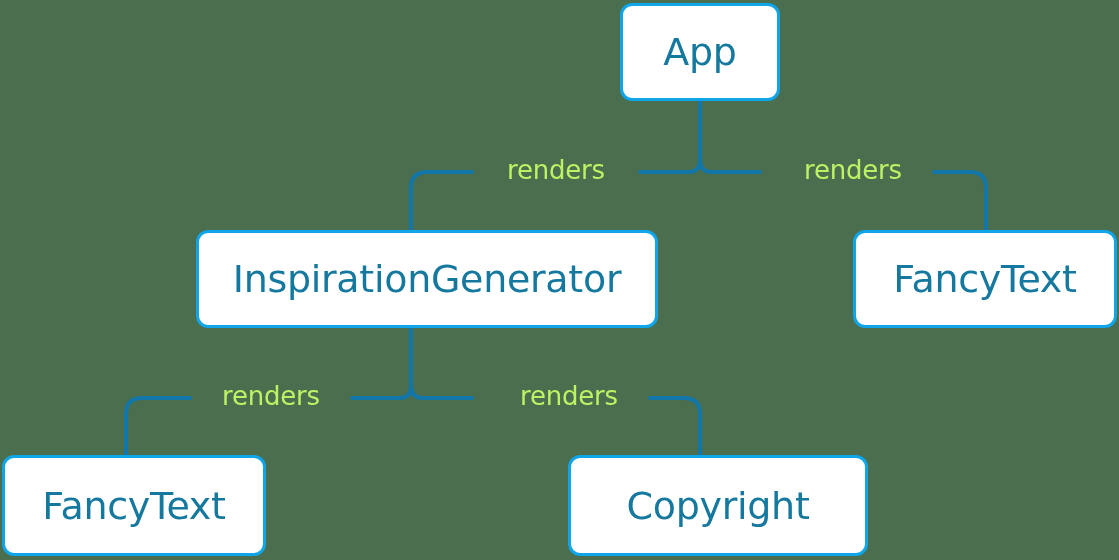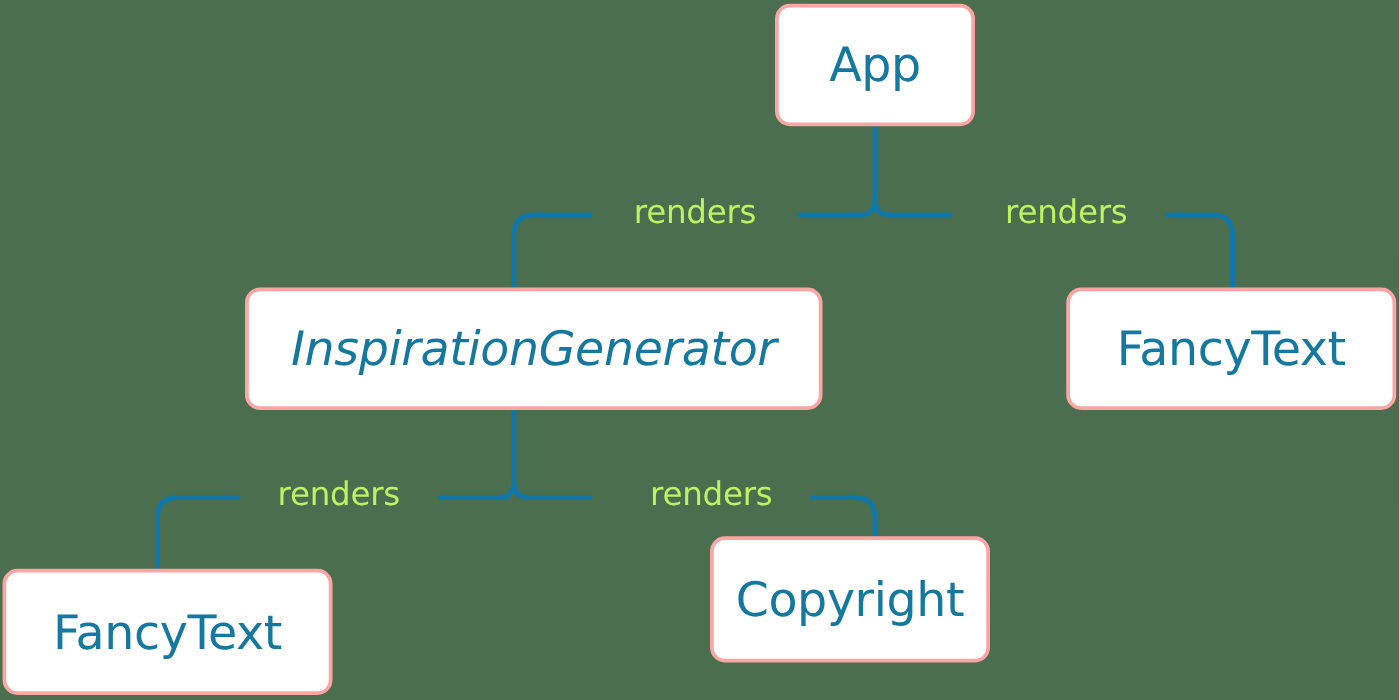--- a/index.html
+++ b/index.html
@@ -30,21 +30,21 @@
     fill: none;
     stroke: #1277a8;
     stroke-width: 4;
     stroke-linecap: round;
     stroke-linejoin: round;
   }
   .node {
     position: absolute;
     box-sizing: border-box;
     background: #ffffff;
-    border: 3px solid #fca5a5;
+    border: 3px solid #0ea5e9;
     border-radius: 12px;
     display: flex;
     align-items: center;
     justify-content: center;
     color: #14789f;
     font-size: 38px;
     line-height: 1;
     letter-spacing: -0.3px;
     white-space: nowrap;
   }
@@ -80,33 +80,33 @@
 
     <path class="edge-path" d="M 190 398 L 142 398 Q 126 398 126 414 L 126 455"></path>
 
     <path class="edge-path" d="M 650 398 L 684 398 Q 700 398 700 414 L 700 455"></path>
   </svg>
 
   <div class="node" style="left:620px; top:3px; width:160px; height:98px;">
     <span class="node-label">App</span>
   </div>
 
-  <div class="node" style="left:196px; top:230px; width:462px; height:98px;font-style:italic;">
+  <div class="node" style="left:196px; top:230px; width:462px; height:98px;">
     <span class="node-label">InspirationGenerator</span>
   </div>
 
   <div class="node" style="left:853px; top:230px; width:264px; height:98px;">
     <span class="node-label">FancyText</span>
   </div>
 
   <div class="node" style="left:2px; top:455px; width:264px; height:101px;">
     <span class="node-label">FancyText</span>
   </div>
 
-  <div class="node" style="left:568px; top:429px; width:224px; height:101px;">
+  <div class="node" style="left:568px; top:455px; width:300px; height:101px;">
     <span class="node-label">Copyright</span>
   </div>
 
   <div class="edge-label" style="left:556px; top:170px;">renders</div>
 
   <div class="edge-label" style="left:853px; top:170px;">renders</div>
 
   <div class="edge-label" style="left:271px; top:396px;">renders</div>
 
   <div class="edge-label" style="left:569px; top:396px;">renders</div>

